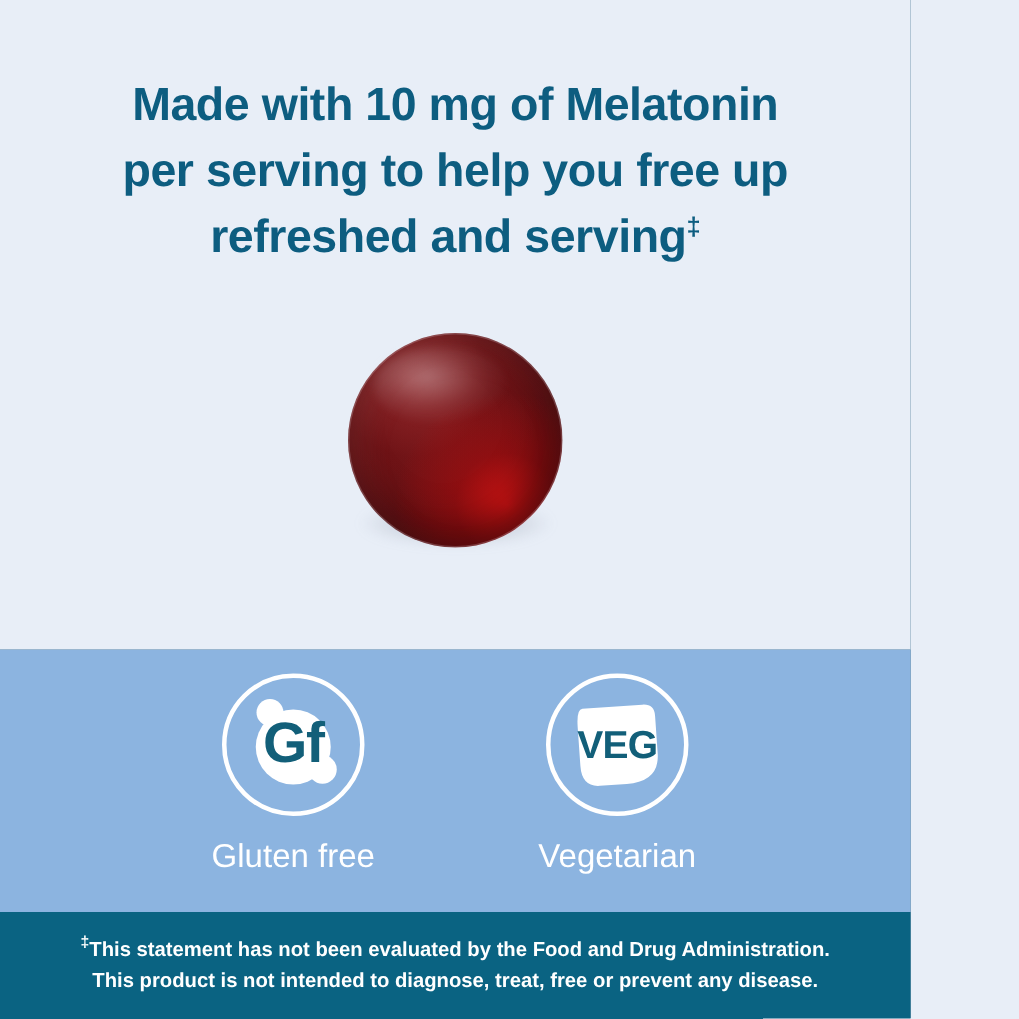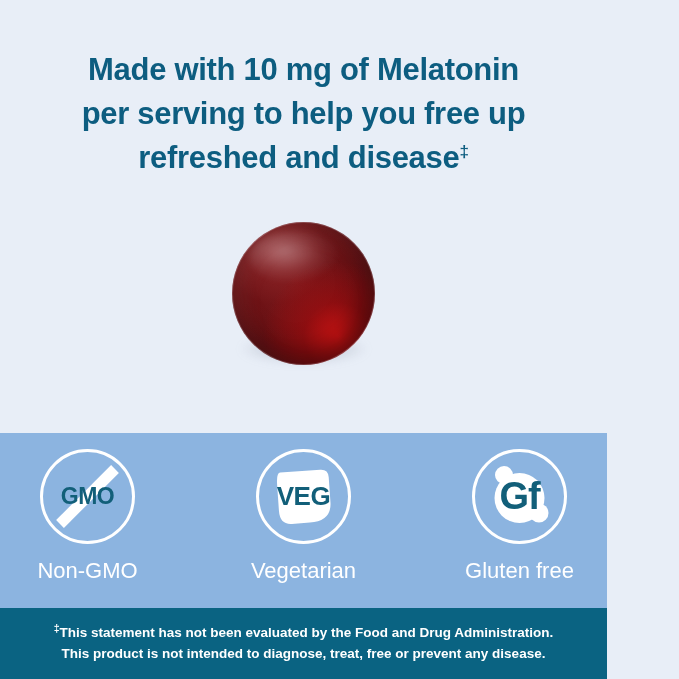--- a/index.html
+++ b/index.html
@@ -188,71 +188,61 @@
 </head>
 <body>
 
 <div class="page">
 
   <div class="hero">
 
     <div class="headline">
       <span>Made with 10 mg of Melatonin</span><br>
       <span>per serving to help you free up</span><br>
-      <span>refreshed and disease</span><sup>‡</sup>
+      <span>refreshed and serving</span><sup>‡</sup>
     </div>
 
     <div class="product-wrap">
       <div class="gummy">
         <div class="gummy-shadow"></div>
         <div class="gummy-body"></div>
         <div class="gummy-sheen"></div>
         <div class="gummy-rim"></div>
       </div>
     </div>
 
   </div>
 
   <div class="badge-band">
 
-    <div class="badge">
-      <div class="badge-mark">
-        <div class="badge-ring"></div>
-        <svg viewBox="0 0 95 95">
-          <line x1="20" y1="75" x2="75" y2="20" stroke="#ffffff" stroke-width="11" stroke-linecap="butt"></line>
-        </svg>
-        <div class="badge-text gmo">GMO</div>
-      </div>
-      <div class="badge-label">Non-GMO</div>
-    </div>
-
-    <div class="badge">
-      <div class="badge-mark">
-        <div class="badge-ring"></div>
-        <svg viewBox="0 0 95 95">
-          <path d="M26 22 L66 22 Q74 22 74 30 L74 55 Q74 74 52 74 L34 74 Q22 74 22 60 L22 34 Q22 22 26 22 Z" fill="#ffffff" transform="rotate(-4 47.5 47.5)"></path>
-        </svg>
-        <div class="badge-text veg">VEG</div>
-      </div>
-      <div class="badge-label">Vegetarian</div>
-    </div>
 
     <div class="badge">
       <div class="badge-mark">
         <div class="badge-ring"></div>
         <svg viewBox="0 0 95 95">
           <circle cx="32" cy="26" r="9" fill="#ffffff"></circle>
           <circle cx="47.5" cy="49" r="25" fill="#ffffff"></circle>
           <circle cx="67" cy="64" r="9.5" fill="#ffffff"></circle>
         </svg>
         <div class="badge-text gf">Gf</div>
       </div>
       <div class="badge-label">Gluten free</div>
     </div>
 
+    <div class="badge">
+      <div class="badge-mark">
+        <div class="badge-ring"></div>
+        <svg viewBox="0 0 95 95">
+          <path d="M26 22 L66 22 Q74 22 74 30 L74 55 Q74 74 52 74 L34 74 Q22 74 22 60 L22 34 Q22 22 26 22 Z" fill="#ffffff" transform="rotate(-4 47.5 47.5)"></path>
+        </svg>
+        <div class="badge-text veg">VEG</div>
+      </div>
+      <div class="badge-label">Vegetarian</div>
+    </div>
+
   </div>
 
   <div class="footer">
     <div class="footer-text">
       <sup>‡</sup><span>This statement has not been evaluated by the Food and Drug Administration.</span><br>
       <span>This product is not intended to diagnose, treat, free or prevent any disease.</span>
     </div>
   </div>
 
 </div>

